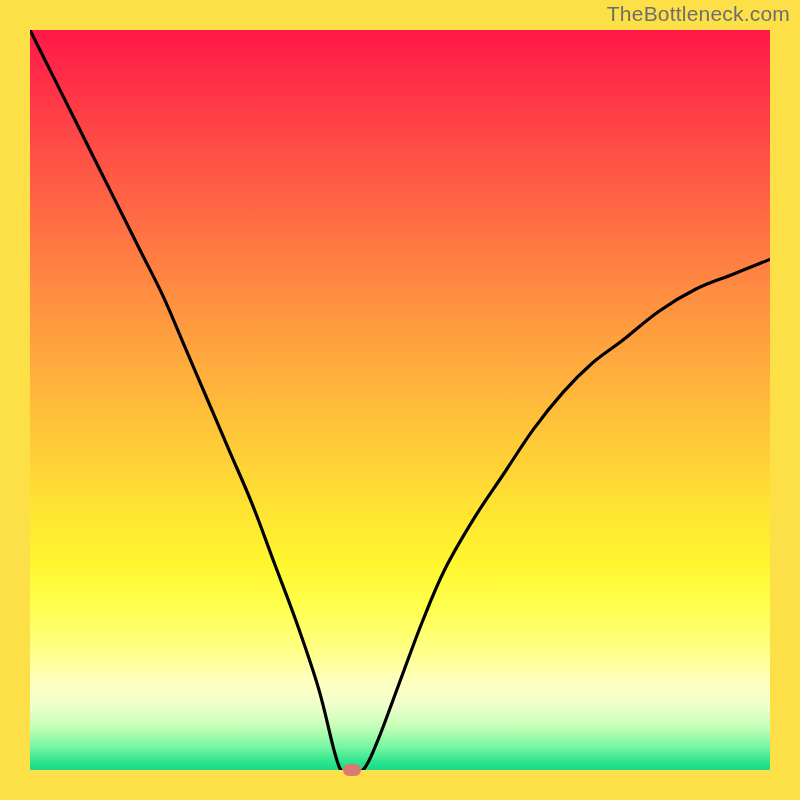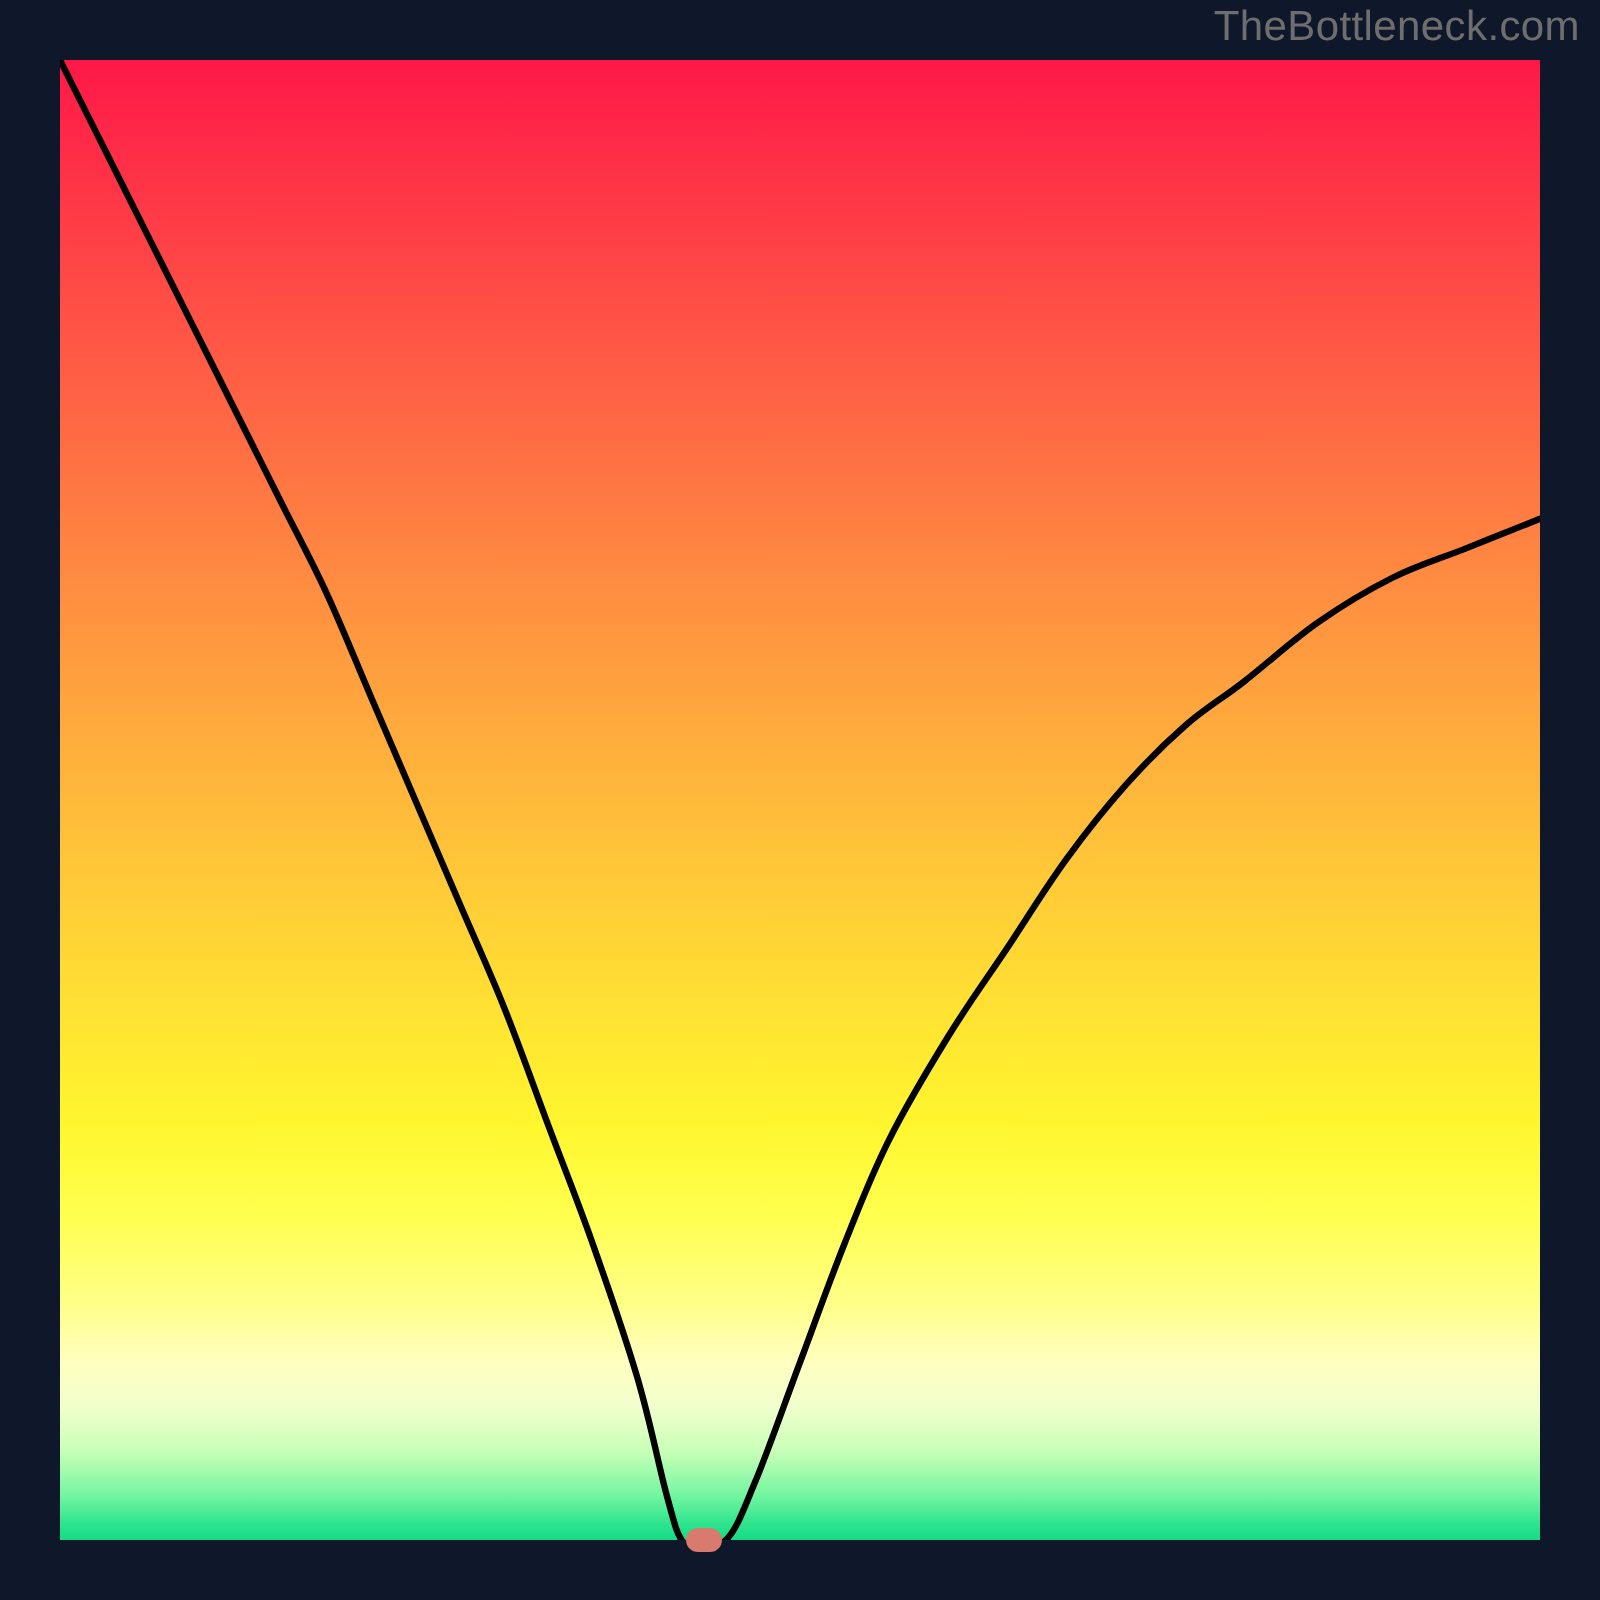--- a/index.html
+++ b/index.html
@@ -8,21 +8,21 @@
     width: 800px;
     height: 800px;
     background: #000;
     overflow: hidden;
     font-family: Arial, Helvetica, sans-serif;
   }
   .frame {
     position: relative;
     width: 800px;
     height: 800px;
-    background: #0f172a;
+    background: #fde047;
   }
   .watermark {
     position: absolute;
     top: 2px;
     right: 10px;
     color: #6e6e6e;
     font-size: 21px;
     font-weight: 500;
     letter-spacing: 0.2px;
     z-index: 5;

